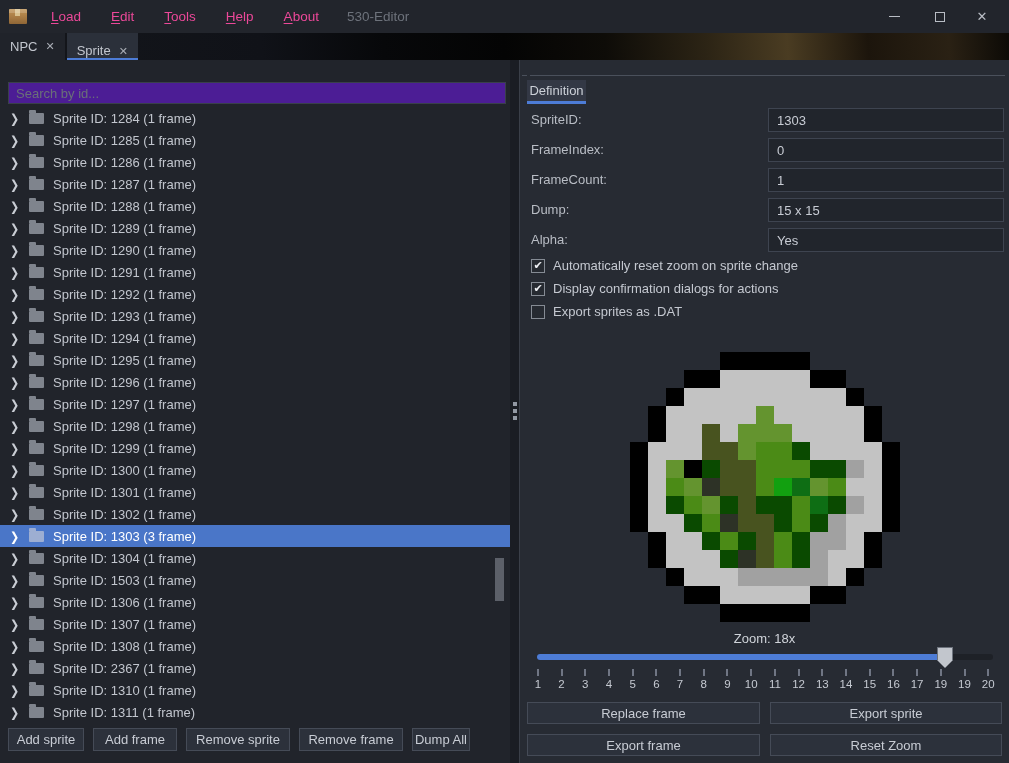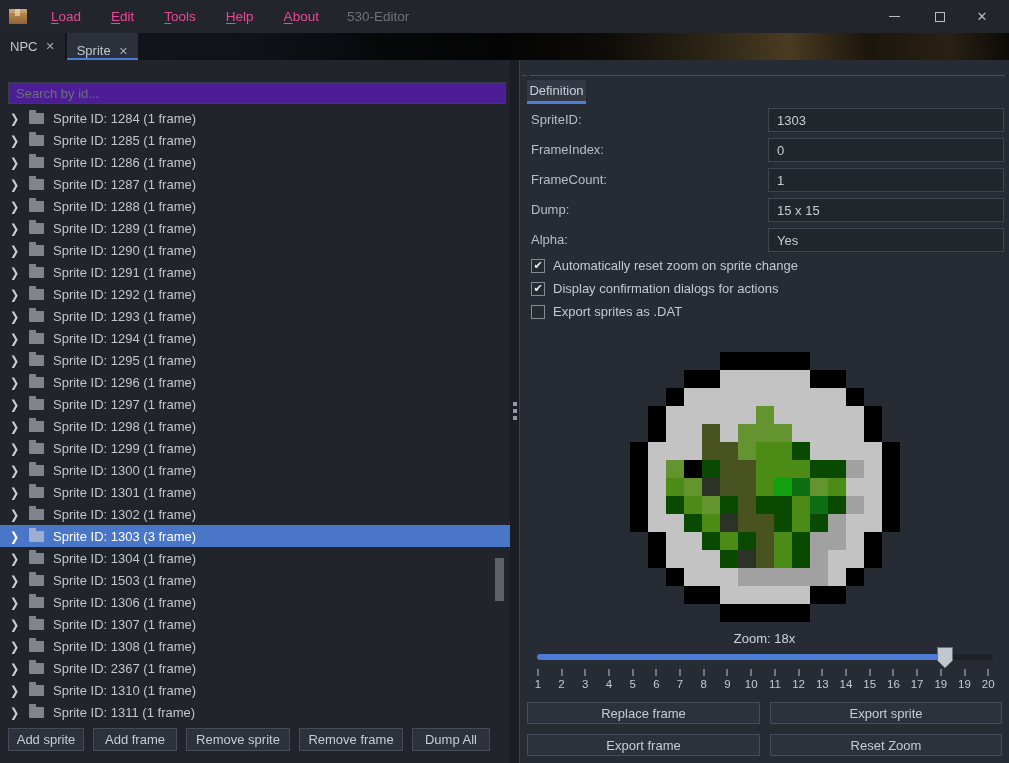--- a/index.html
+++ b/index.html
@@ -269,21 +269,21 @@
             <span class="folder"></span>
             <span class="rlabel">Sprite ID: 1311 (1 frame)</span>
           </div>
         </div>
       <div class="scroll-thumb"></div>
       <div class="left-buttons" id="leftButtons">
           <button class="btn" style="width: 76px;">Add sprite</button>
           <button class="btn" style="width: 84px;">Add frame</button>
           <button class="btn" style="width: 104px;">Remove sprite</button>
           <button class="btn" style="width: 104px;">Remove frame</button>
-          <button class="btn" style="width: 78px;">Dump All</button>
+          <button class="btn" style="width: 58px;">Dump All</button>
         </div>
     </div>
 
     <div class="splitter">
       <div class="dots">
           <i></i>
           <i></i>
           <i></i>
         </div>
     </div>

